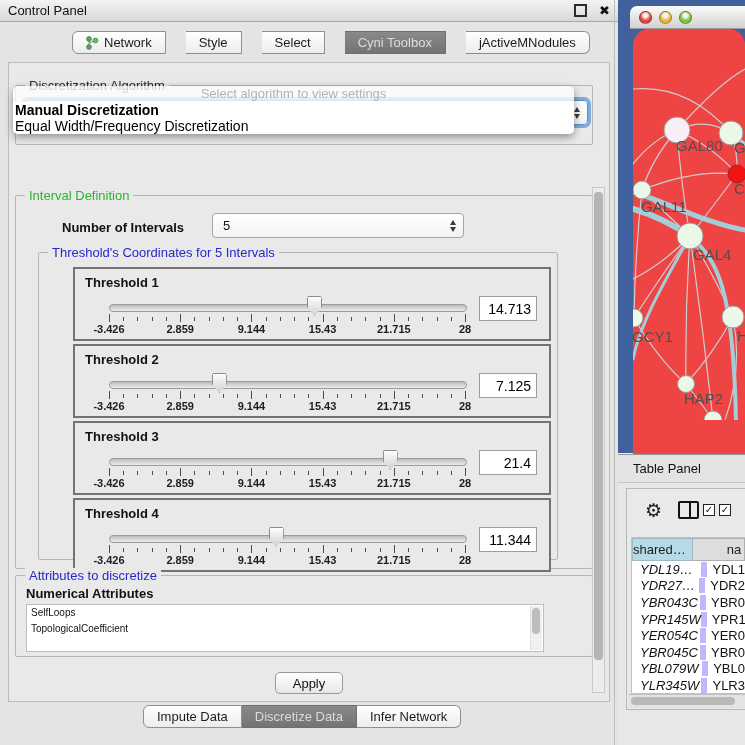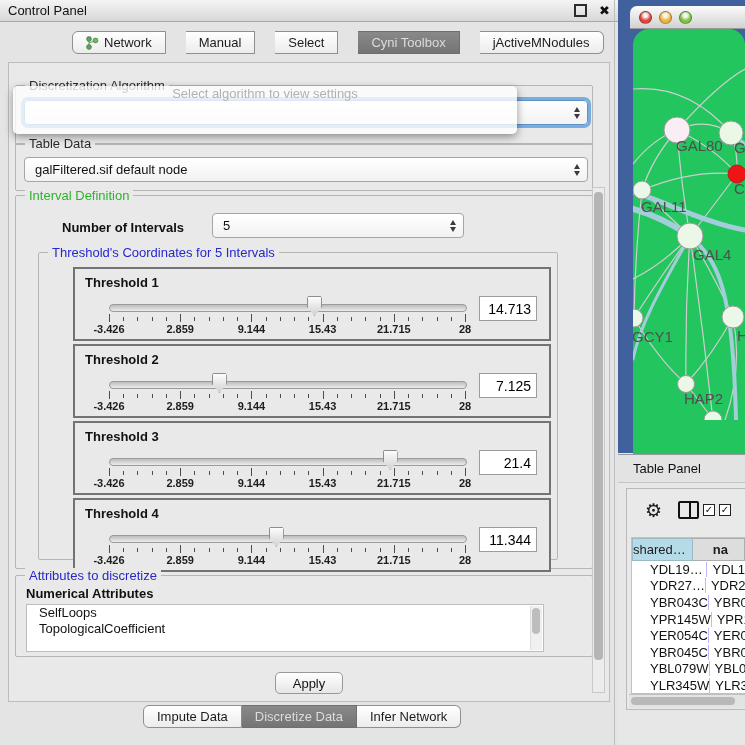--- a/index.html
+++ b/index.html
@@ -42,21 +42,21 @@
   
   .combo{position:absolute;height:25px;background:linear-gradient(#ffffff,#f2f2f2);
     border:1px solid #a5a5a5;border-radius:4px;display:flex;align-items:center;
     padding:0 24px 0 10px;font-size:13px;color:#111;box-sizing:border-box;overflow:hidden;white-space:nowrap;}
   .combo.focus-ring{box-shadow:0 0 0 3px rgba(110,165,220,.9);border-color:#5b92c8;}
   .stepper{position:absolute;right:7px;top:50%;transform:translateY(-50%);display:flex;flex-direction:column;gap:2px;}
   .stepper .up{width:0;height:0;border-left:3.5px solid transparent;border-right:3.5px solid transparent;border-bottom:5px solid #3a3a3a;}
   .stepper .down{width:0;height:0;border-left:3.5px solid transparent;border-right:3.5px solid transparent;border-top:5px solid #3a3a3a;}
 
   
-  .popup{position:absolute;left:13px;top:86px;width:504px;height:48px;z-index:30;
+  .popup{position:absolute;left:13px;top:86px;width:561px;height:48px;z-index:30;
     background:rgba(255,255,255,0.78);border-radius:5px;box-shadow:0 3px 9px rgba(0,0,0,.40);overflow:hidden;}
   .popup-hint{height:16px;font-size:13px;color:#b2b2b2;text-align:center;line-height:16px;}
   .popup-item{background:#ffffff;font-size:14px;color:#000;line-height:16px;padding:0 2px;}
   .popup-item.bold{font-weight:bold;}
 
   
   .num-label{position:absolute;left:46px;top:24px;font-size:13px;font-weight:bold;color:#111;}
   .th-group-panels{position:absolute;left:6px;top:14px;right:6px;}
   .th-panel{position:relative;height:70px;border:2px solid #737373;background:#e9e9e9;margin-bottom:3px;margin-left:28px;}
   .th-label{position:absolute;left:10px;top:6px;font-size:13px;font-weight:bold;color:#111;}
@@ -69,59 +69,59 @@
   .tick{position:absolute;top:3px;width:1px;height:4px;background:#4c4c4c;}
   .tick.major{top:0;height:8px;}
   .th-ticklabels{position:absolute;left:34px;top:54px;width:356px;height:12px;}
   .ticklabel{position:absolute;transform:translateX(-50%);font-size:11px;font-weight:bold;color:#1d1d1d;white-space:nowrap;}
   .th-value{position:absolute;right:12px;top:27px;width:58px;height:25px;background:#fff;border:1px solid #9c9c9c;
     font-size:14px;color:#000;display:flex;align-items:center;justify-content:flex-end;padding-right:5px;box-sizing:border-box;}
 
   
   .attr-label{position:absolute;left:10px;top:10px;font-size:13px;font-weight:bold;color:#111;}
   .attr-list{position:absolute;left:10px;top:28px;width:516px;height:46px;background:#fff;border:1px solid #bdbdbd;overflow:hidden;}
-  .attr-item{font-size:13px;line-height:16px;padding-left:12px;color:#111;white-space:nowrap;}
+  .attr-item{font-size:10px;line-height:16px;padding-left:4px;color:#111;white-space:nowrap;}
   .list-scrollbar{position:absolute;right:1px;top:1px;bottom:1px;width:11px;background:#f0f0f0;border-left:1px solid #ddd;}
   .list-thumb{position:absolute;left:1px;top:2px;width:8px;height:26px;background:#bdbdbd;border-radius:4px;}
 
   .apply-btn{position:absolute;left:50%;transform:translateX(-50%);top:609px;width:66px;height:20px;
     background:linear-gradient(#ffffff,#e6e6e6);border:1px solid #999;border-radius:5px;
     font-size:13px;color:#111;display:flex;align-items:center;justify-content:center;}
 
   .cp-scrollbar{position:absolute;right:4px;top:124px;width:13px;height:506px;background:#ececec;border:1px solid #c9c9c9;box-sizing:border-box;}
   .cp-scroll-thumb{position:absolute;left:1px;top:4px;width:9px;height:468px;background:#b5b5b5;border-radius:4px;}
 
   
   .right-side{position:absolute;left:618px;top:0;width:127px;height:745px;background:#e7e7e7;}
   .net-frame{position:absolute;left:0;top:0;width:127px;height:453px;background:#40619e;}
   .mac-bar{position:absolute;left:12px;top:6px;right:0;height:23px;
     background:linear-gradient(#fbfbfb,#d2d2d2);border-radius:7px 0 0 0;border-bottom:1px solid #9a9a9a;
     display:flex;align-items:center;padding-left:9px;gap:7px;box-sizing:border-box;}
   .dot{width:13px;height:13px;border-radius:50%;box-sizing:border-box;}
-  .net-canvas{position:absolute;left:15px;top:29px;width:112px;height:453px;background:#22c55e;overflow:hidden;border-radius:16px;}
+  .net-canvas{position:absolute;left:15px;top:29px;width:112px;height:453px;background:#ef4444;overflow:hidden;border-radius:16px;}
 
   .table-panel-bar{position:absolute;top:454px;left:0;width:127px;height:29px;background:#e3e3e3;
     border-top:1px solid #9a9a9a;border-bottom:1px solid #c6c6c6;display:flex;align-items:center;
     padding-left:15px;font-size:13px;color:#111;box-sizing:border-box;}
   .table-sub{position:absolute;top:488px;left:8px;width:119px;height:222px;background:#e9e9e9;
     border:1px solid #b9b9b9;border-right:none;box-sizing:border-box;}
   .tp-toolbar{position:absolute;left:0;top:5px;width:100%;height:32px;display:flex;align-items:center;}
   .gear{font-size:19px;color:#1a1a1a;margin-left:18px;line-height:1;}
   .colicon{width:17px;height:14px;border:2px solid #111;border-radius:2px;margin-left:16px;position:relative;}
   .colicon::after{content:"";position:absolute;left:50%;top:0;bottom:0;width:2px;background:#111;}
   .cbx{width:10px;height:10px;border:1.5px solid #222;background:#fff;margin-left:4px;position:relative;font-size:10px;line-height:10px;text-align:center;color:#111;}
   .cbx:first-of-type{margin-left:20px;}
 
   .mini-table{position:absolute;left:4px;top:48px;right:0;height:157px;background:#fff;overflow:hidden;border:1px solid #c2c2c2;border-right:none;box-sizing:border-box;}
   .mt-header{display:flex;height:23px;font-size:13px;color:#1c1c1c;}
   .mt-header .hc{box-sizing:border-box;border:1px solid #9fb9c2;display:flex;align-items:center;}
   .hc.c1{width:85px;background:#b5dbe8;justify-content:flex-end;padding-right:6px;}
-  .hc.c2{width:95px;background:#dddddd;border-color:#adadad;border-left:none;padding-left:20px;font-weight:bold;}
+  .hc.c2{width:95px;background:#dddddd;border-color:#adadad;border-left:none;padding-left:34px;}
   .mt-row{display:flex;height:16.6px;font-size:13px;color:#111;align-items:center;}
-  .mt-row .c1{width:85px;padding-left:18px;box-sizing:border-box;border-right:1px solid #c4b5fd;}
+  .mt-row .c1{width:85px;padding-left:8px;box-sizing:border-box;border-right:6px solid #c4b5fd;font-style:italic;}
   .mt-row .c2{padding-left:5px;white-space:nowrap;}
   .h-scrollbar{position:absolute;left:2px;top:205px;right:0;height:13px;background:#e3e3e3;border-top:1px solid #c0c0c0;}
   .h-scroll-thumb{position:absolute;left:2px;top:2px;width:104px;height:8px;background:#b9b9b9;border-radius:4px;}
 </style>
 </head>
 <body>
 
 <div class="control-panel">
 
   <div class="cp-titlebar">
@@ -135,21 +135,21 @@
         <svg width="13" height="14" viewBox="0 0 13 14">
     <line x1="3" y1="3" x2="3" y2="11" stroke="#8a8a8a" stroke-width="1"></line>
     <line x1="3" y1="7" x2="9.5" y2="4.5" stroke="#8a8a8a" stroke-width="1"></line>
     <circle cx="3" cy="3" r="2.4" fill="#5aa75a" stroke="#3c7a3c" stroke-width="0.7"></circle>
     <circle cx="3" cy="11" r="2.4" fill="#5aa75a" stroke="#3c7a3c" stroke-width="0.7"></circle>
     <circle cx="9.5" cy="4.5" r="2.4" fill="#6fbf62" stroke="#3c7a3c" stroke-width="0.7"></circle>
   </svg>
         <span class="tab-label">Network</span>
       </div>
       <div class="tab">
-        <span class="tab-label">Manual</span>
+        <span class="tab-label">Style</span>
       </div>
       <div class="tab">
         <span class="tab-label">Select</span>
       </div>
       <div class="tab selected">
         <span class="tab-label">Cyni Toolbox</span>
       </div>
       <div class="tab">
         <span class="tab-label">jActiveMNodules</span>
       </div>
@@ -160,30 +160,20 @@
     <div class="group" style="left:6px;top:22px;width:576px;height:58px;">
       <span class="group-title t-dark">Discretization Algorithm</span>
       <div class="combo focus-ring" style="left:8px;top:14px;width:564px;">
         <span class="stepper">
             <span class="up"></span>
             <span class="down"></span>
           </span>
       </div>
     </div>
 
-    <div class="group" style="left:6px;top:80px;width:576px;height:46px;">
-      <span class="group-title t-dark">Table Data</span>
-      <div class="combo" style="left:8px;top:13px;width:564px;">
-        <span>galFiltered.sif default node</span>
-        <span class="stepper">
-            <span class="up"></span>
-            <span class="down"></span>
-          </span>
-      </div>
-    </div>
 
     <div class="group" style="left:6px;top:132px;width:576px;height:372px;">
       <span class="group-title t-green">Interval Definition</span>
       <span class="num-label">Number of Intervals</span>
       <div class="combo" style="left:196px;top:17px;width:252px;">
         <span>5</span>
         <span class="stepper">
             <span class="up"></span>
             <span class="down"></span>
           </span>
@@ -377,20 +367,24 @@
 
     <div class="apply-btn">Apply</div>
 
     <div class="cp-scrollbar">
       <div class="cp-scroll-thumb"></div>
     </div>
   </div>
 
   <div class="popup">
     <div class="popup-hint">Select algorithm to view settings</div>
+    <div id="popup-options">
+        <div class="popup-item bold">Manual Discretization</div>
+        <div class="popup-item">Equal Width/Frequency Discretization</div>
+      </div>
   </div>
 
   <div class="seg seg-bottom" id="bottom-tabs">
       <div class="tab">
         <span class="tab-label">Impute Data</span>
       </div>
       <div class="tab selected">
         <span class="tab-label">Discretize Data</span>
       </div>
       <div class="tab">

